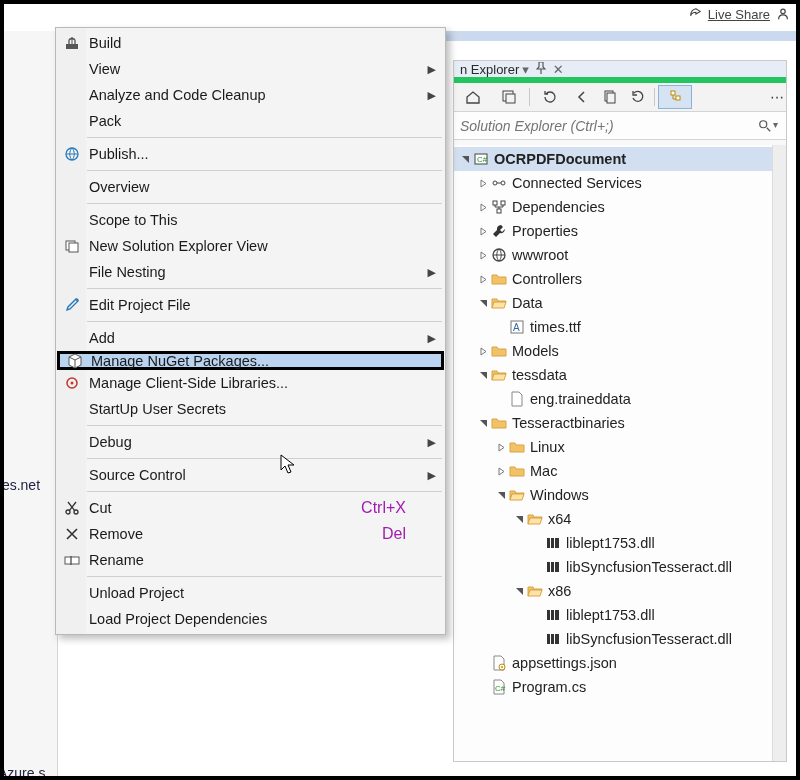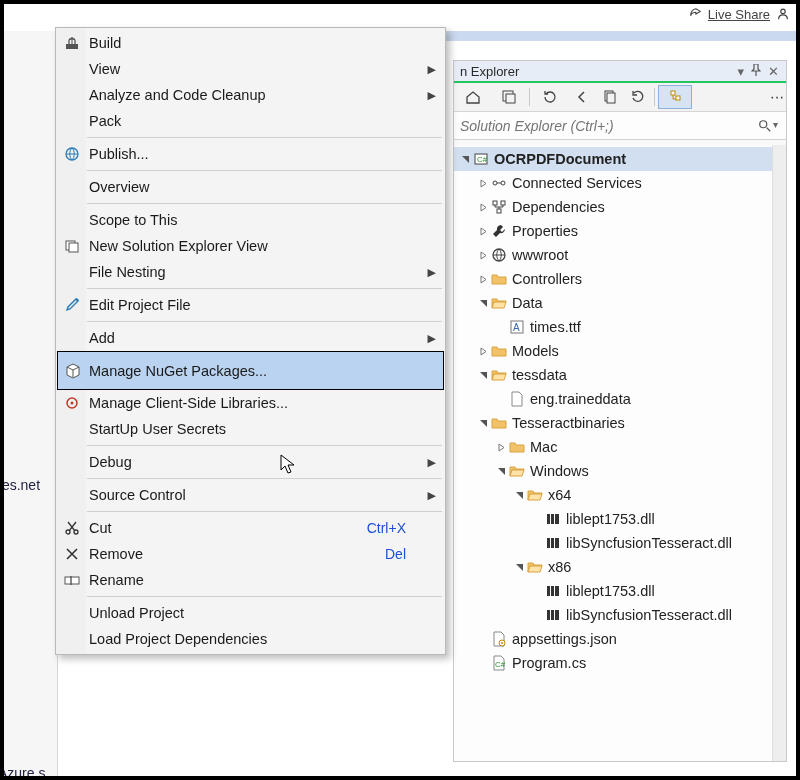--- a/index.html
+++ b/index.html
@@ -42,26 +42,26 @@
   .panel {
     position: absolute;
     right: 9px; top: 56px;
     width: 334px; height: 702px;
     background: #f8f8f8;
     border: 1px solid #c9c9c9;
   }
   .panel-title {
     height: 22px;
     background: #e6edf7;
-    border-bottom: 2px solid #22c55e;
+    border-bottom: 6px solid #22c55e;
     display: flex; align-items: center;
     padding: 0 4px 0 6px;
     color: #2a2a2a;
     font-size: 13px;
-    justify-content: space-between;
+    justify-content: flex-start;
   }
   .panel-title .right-icons { display:flex; gap:0; align-items:center; }
   .panel-title .pin { padding: 0 4px; }
   .toolbar {
     height: 29px;
     background: #f3f3f3;
     border-bottom: 1px solid #d4d4d4;
     display: flex; align-items: center;
     gap: 2px;
     padding: 0 2px;
@@ -135,23 +135,23 @@
   .mi {
     position:relative;
     display:flex; align-items:center;
     height: 26px;
     padding-left: 32px; padding-right: 20px;
     color:#1a1a1a;
     font-size: 14.5px;
   }
   .mi .mico { position:absolute; left:5px; width:20px; display:flex; justify-content:center;}
   .mi .mico svg { width:16px; height:16px;}
-  .mi .sc { margin-left:auto; color:#1d4ed8; font-size:14px; padding-right:18px;}
+  .mi .sc { margin-left:auto; color:#a21caf; font-size:16px; padding-right:18px;}
   .mi .arrow { position:absolute; right:8px; font-size:11px; color:#444;}
-  .mi.hov { background:#bad3f0; border:1px solid #000000; height:39px; padding-left:31px;}
+  .mi.hov { background:#bad3f0; border:3px solid #000000; height:19px; padding-left:31px;}
   .msep {
     height:1px; background:#cfcfcf; margin: 3px 2px 3px 30px;
   }
   .cursor {
     position:absolute; left:276px; top:450px;
     z-index:1000;
   }
   .cursor svg { width:18px; height:22px; }
   .left-text { position:absolute; left:-6px; top:446px; font-size:14px; color:#224; }
   .left-text2 { position:absolute; left:-6px; top:734px; font-size:14px; color:#224; }
@@ -425,20 +425,34 @@
         <span class="twist">
           <svg viewBox="0 0 9 9">
             <path d="M2 1L7 4.5 2 8Z" fill="none" stroke="#777" stroke-width="1"></path>
           </svg>
         </span>
         <span class="ico">
           <svg viewBox="0 0 16 16">
             <path d="M1 4h5l1 2h8v7H1z" fill="#f2c268" stroke="#d9a441"></path>
           </svg>
         </span>
+        <span class="lbl">Linux</span>
+      </div>
+      <div class="row">
+        <span class="ind" style="width:40px"></span>
+        <span class="twist">
+          <svg viewBox="0 0 9 9">
+            <path d="M2 1L7 4.5 2 8Z" fill="none" stroke="#777" stroke-width="1"></path>
+          </svg>
+        </span>
+        <span class="ico">
+          <svg viewBox="0 0 16 16">
+            <path d="M1 4h5l1 2h8v7H1z" fill="#f2c268" stroke="#d9a441"></path>
+          </svg>
+        </span>
         <span class="lbl">Mac</span>
       </div>
       <div class="row">
         <span class="ind" style="width:40px"></span>
         <span class="twist">
           <svg viewBox="0 0 9 9">
             <path d="M1 1L8 1 1 8Z" transform="rotate(90 4.5 4.5)" fill="#555"></path>
           </svg>
         </span>
         <span class="ico">

